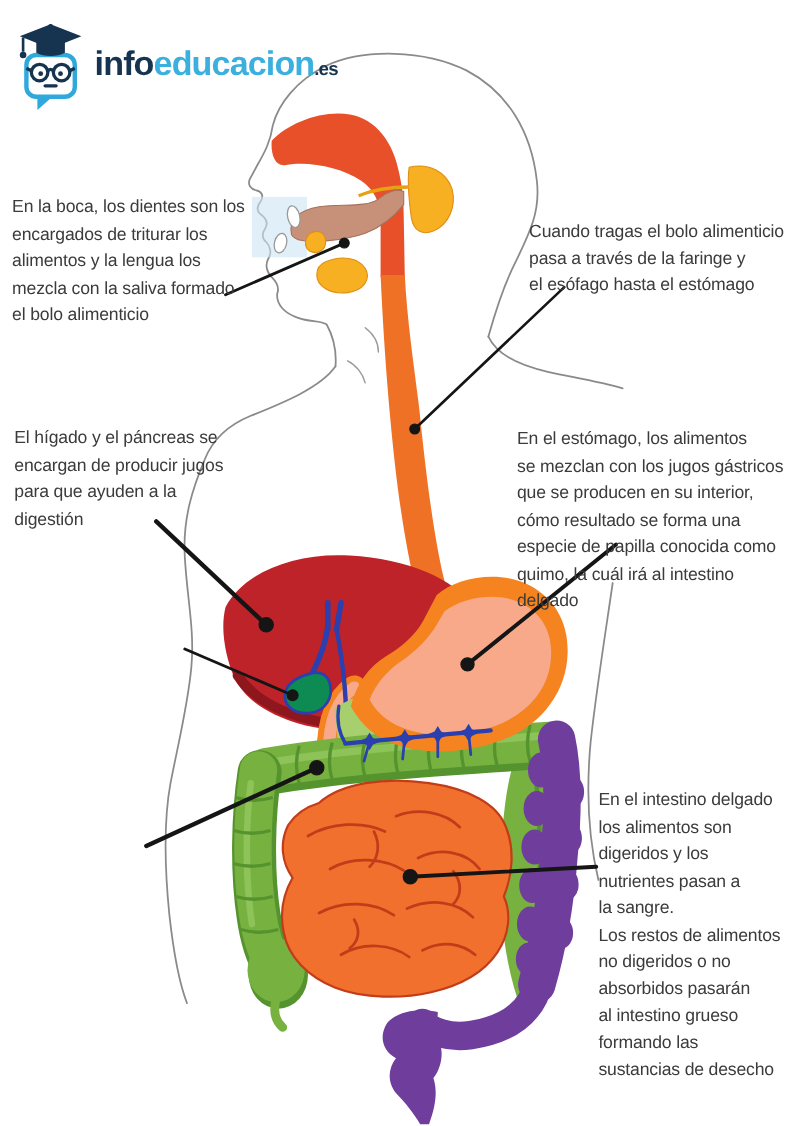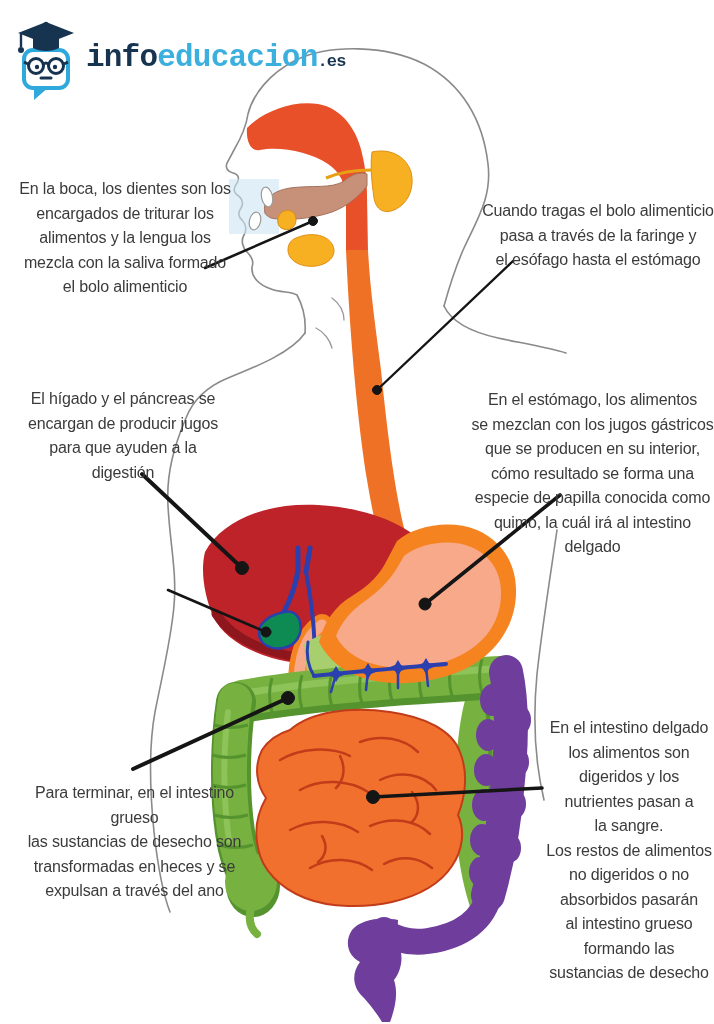--- a/index.html
+++ b/index.html
@@ -1,22 +1,22 @@
 <!DOCTYPE html>
 <html><head>
 <meta charset="utf-8">
 <style>
   html,body{margin:0;padding:0;background:#fff;}
   .stage{position:relative;width:714px;height:1024px;background:#ffffff;overflow:hidden;
          font-family:"Liberation Sans", sans-serif;}
   .anatomy{position:absolute;left:0;top:0;width:714px;height:1024px;}
   .note{position:absolute;font-size:16px;line-height:24.5px;color:#3b3b3b;
-        white-space:pre-wrap;letter-spacing:-0.15px;font-weight:400;text-align:center;}
+        white-space:pre-wrap;letter-spacing:-0.15px;font-weight:400;}
   .logo{position:absolute;left:14px;top:14px;display:flex;align-items:center;gap:8px;}
-  .logo-text{font-weight:bold;font-size:31px;letter-spacing:-0.8px;line-height:1;font-family:Liberation Mono, monospace;}
+  .logo-text{font-weight:bold;font-size:31px;letter-spacing:-0.8px;line-height:1;}
   .logo-text .navy{color:#16344F;}
   .logo-text .cyan{color:#3BB0DE;}
   .logo-text .tld{color:#16344F;font-size:17px;}
 </style>
 </head>
 <body>
 
 <div class="stage">
 
   <svg class="anatomy" viewBox="0 0 714 1024">
@@ -235,24 +235,20 @@
 cómo resultado se forma una
 especie de papilla conocida como
 quimo, la cuál irá al intestino
 delgado</div>
 
   <div class="note" style="left:13px;top:387px;width:220px;">El hígado y el páncreas se
 encargan de producir jugos
 para que ayuden a la
 digestión</div>
 
-  <div class="note" style="left:12px;top:781px;width:245px;">Para terminar, en el intestino grueso
-las sustancias de desecho son
-transformadas en heces y se
-expulsan a través del ano</div>
 
   <div class="note" style="left:544px;top:716px;width:170px;">En el intestino delgado
 los alimentos son
 digeridos y los
 nutrientes pasan a
 la sangre.
 Los restos de alimentos
 no digeridos o no
 absorbidos pasarán
 al intestino grueso

